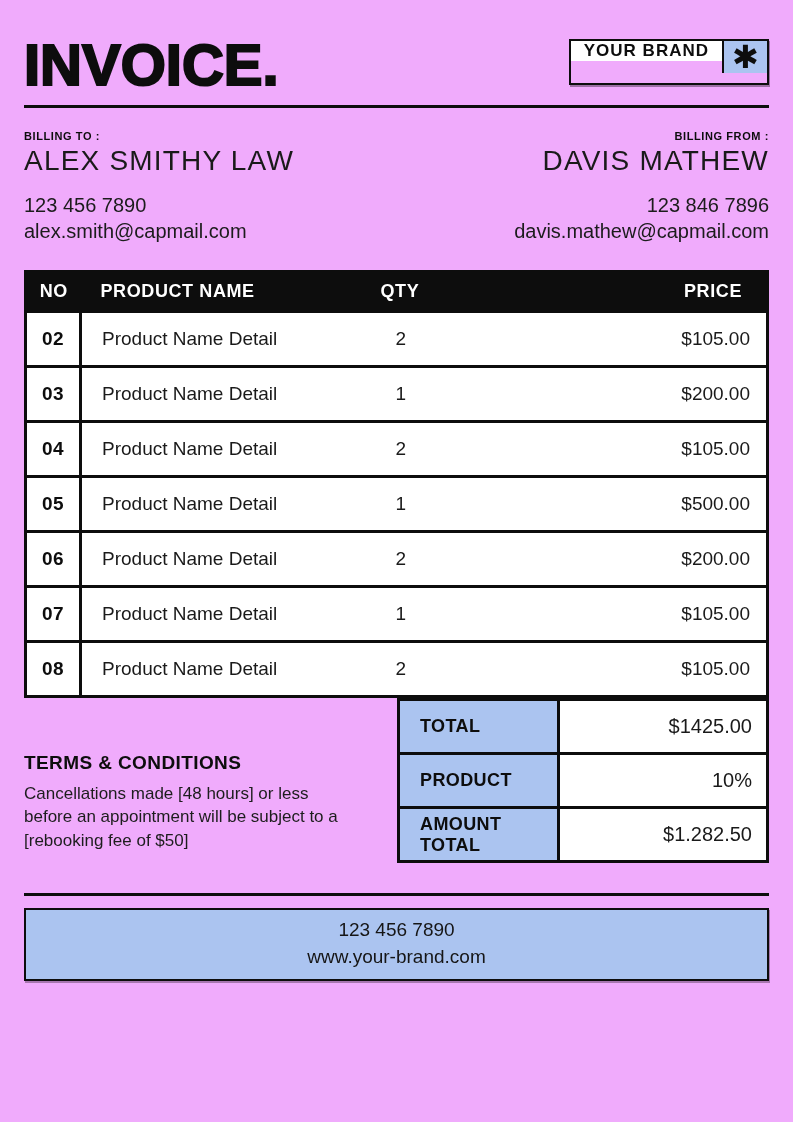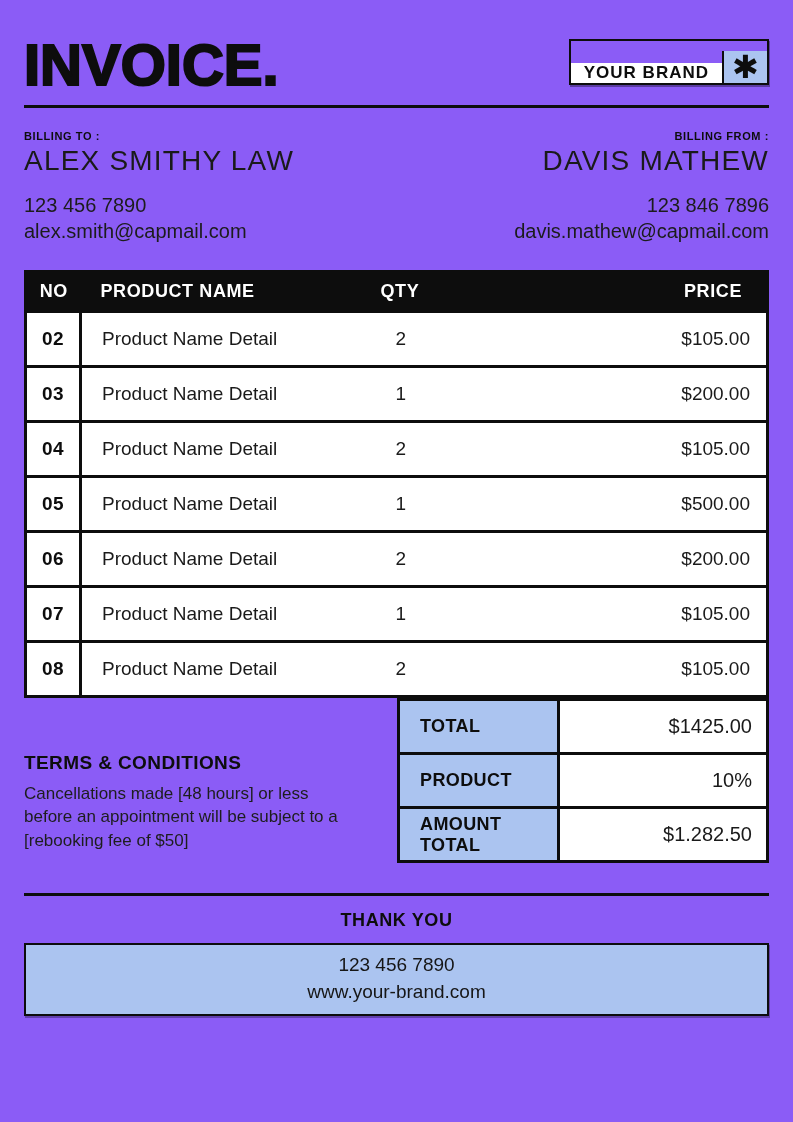--- a/index.html
+++ b/index.html
@@ -7,21 +7,21 @@
   html, body { background: #ffffff; }
   body {
     font-family: "Liberation Sans", "DejaVu Sans", sans-serif;
     color: var(--ink);
   }
   .page {
     position: relative;
     width: 793px;
     height: 1122px;
     margin: 0 auto;
-    background: #8b5cf6;
+    background: #f0abfc;
     padding: 26px 24px 0 24px;
     overflow: hidden;
   }
 
   
   .header-row {
     display: flex;
     justify-content: space-between;
     align-items: center;
     height: 72px;
@@ -29,21 +29,21 @@
   .invoice-title {
     font-size: 58px;
     font-weight: bold;
     letter-spacing: 0px;
     -webkit-text-stroke: 2.2px var(--ink);
     line-height: 1;
     padding-top: 6px;
   }
   .brand-badge {
     display: flex;
-    align-items: flex-end;
+    align-items: flex-start;
     border: 2.5px solid var(--ink);
     height: 46px;
     box-shadow: 1px 2px 0 rgba(0,0,0,0.35);
   }
   .brand-name {
     display: flex;
     align-items: center;
     padding: 0 13px;
     background: #fff;
     font-size: 17px;
@@ -310,19 +310,18 @@
         </tr>
         <tr>
           <td class="total-label">AMOUNT TOTAL</td>
           <td class="total-value">$1.282.50</td>
         </tr>
       </tbody>
     </table>
   </div>
 
   <div class="footer-rule"></div>
-  <div class="thank-you">THANK YOU</div>
   <div class="footer-box">
     <div>123 456 7890</div>
     <div>www.your-brand.com</div>
   </div>
 
 </div>
 
 </body></html>

